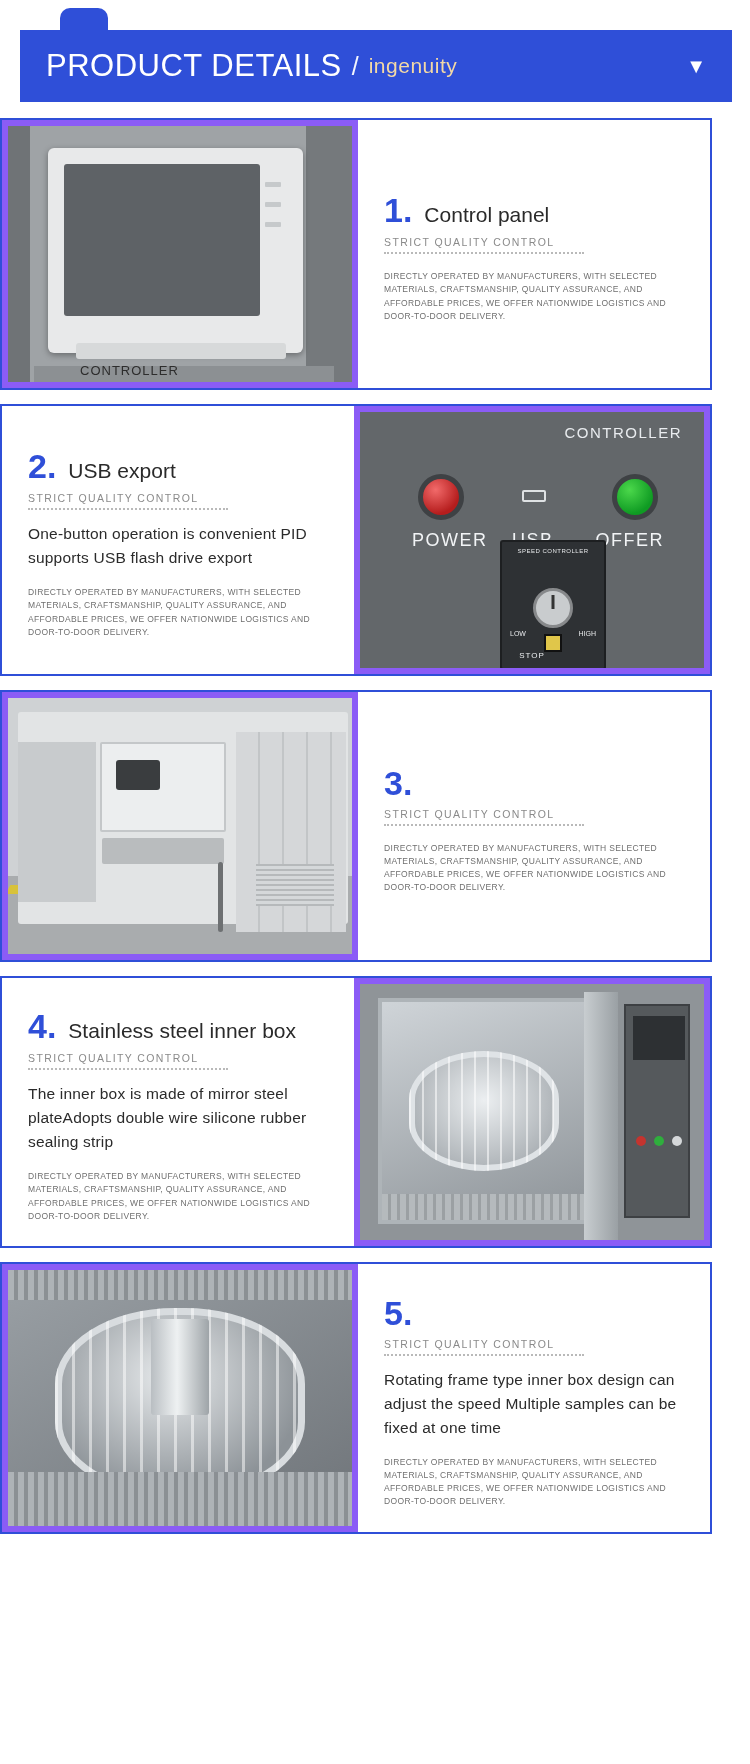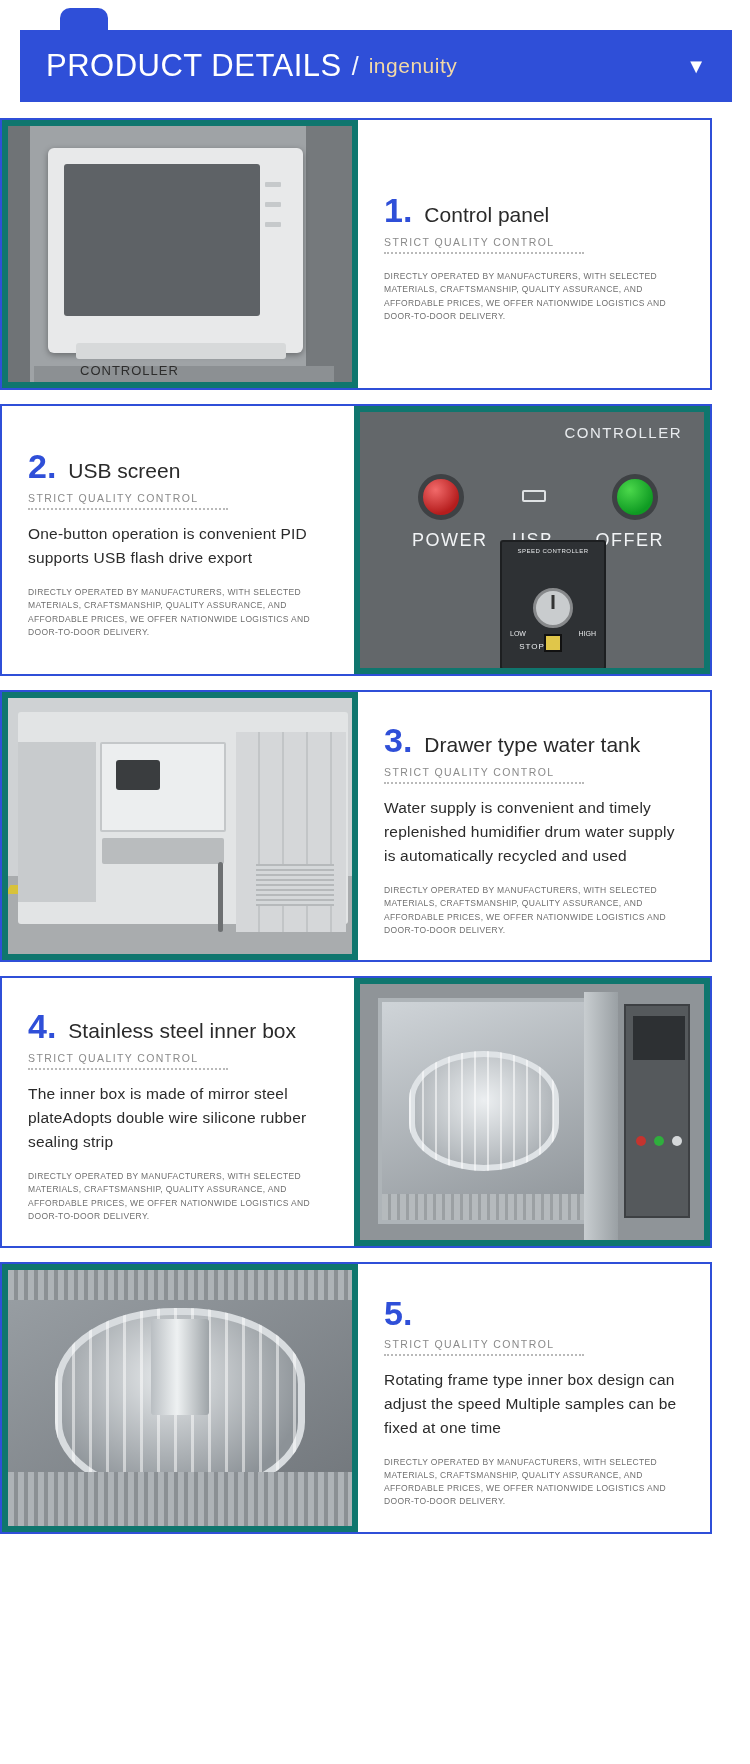--- a/index.html
+++ b/index.html
@@ -80,21 +80,21 @@
     min-height: 268px;
   }
   .card.reverse .card-inner { flex-direction: row-reverse; }
 
   .photo {
     width: 356px;
     position: relative;
     background: #bfc3c6;
     overflow: hidden;
     flex: none;
-    border: 6px solid #0f766e;
+    border: 6px solid #8b5cf6;
   }
   .photo .img-canvas { position: absolute; inset: 0; }
 
   .text-col {
     flex: 1 1 auto;
     padding: 26px 22px 18px 26px;
     display: flex;
     flex-direction: column;
     justify-content: center;
   }
@@ -260,27 +260,27 @@
           <div class="p2-cap" style="left:152px; top:118px;">USB</div>
           <div class="p2-btn green"></div>
           <div class="p2-cap" style="right:40px; top:118px;">OFFER</div>
           <div class="p2-dial">
             <div class="p2-dialtxt" style="top:6px;">SPEED CONTROLLER</div>
             <div class="p2-knob"></div>
             <div class="p2-lowhigh" style="left:8px; top:88px;">LOW</div>
             <div class="p2-lowhigh" style="right:8px; top:88px;">HIGH</div>
             <div class="p2-stopbox"></div>
           </div>
-          <div class="p2-stop" style="bottom:17px;">STOP</div>
+          <div class="p2-stop" style="bottom:8px;">STOP</div>
         </div>
       </div>
       <div class="text-col">
         <div class="title-row">
           <span class="num">2.</span>
-          <span class="title">USB screen</span>
+          <span class="title">USB export</span>
         </div>
         <div class="sqc">STRICT QUALITY CONTROL</div>
         <div class="dots"></div>
         <div class="desc">One-button operation is convenient PID supports USB flash drive export</div>
         <div class="fineprint">DIRECTLY OPERATED BY MANUFACTURERS, WITH SELECTED MATERIALS, CRAFTSMANSHIP, QUALITY ASSURANCE, AND AFFORDABLE PRICES, WE OFFER NATIONWIDE LOGISTICS AND DOOR-TO-DOOR DELIVERY.</div>
       </div>
     </div>
   </div>
 
   <div class="card">
@@ -298,25 +298,23 @@
               </div>
             <div class="p3-slot"></div>
             <div class="p3-vert"></div>
             <div class="p3-grill"></div>
           </div>
         </div>
       </div>
       <div class="text-col">
         <div class="title-row">
           <span class="num">3.</span>
-          <span class="title">Drawer type water tank</span>
-        </div>
-        <div class="sqc">STRICT QUALITY CONTROL</div>
-        <div class="dots"></div>
-        <div class="desc">Water supply is convenient and timely replenished humidifier drum water supply is automatically recycled and used</div>
+        </div>
+        <div class="sqc">STRICT QUALITY CONTROL</div>
+        <div class="dots"></div>
         <div class="fineprint">DIRECTLY OPERATED BY MANUFACTURERS, WITH SELECTED MATERIALS, CRAFTSMANSHIP, QUALITY ASSURANCE, AND AFFORDABLE PRICES, WE OFFER NATIONWIDE LOGISTICS AND DOOR-TO-DOOR DELIVERY.</div>
       </div>
     </div>
   </div>
 
   <div class="card reverse">
     <div class="card-inner">
       <div class="photo">
         <div class="img-canvas">
           <div class="p4-bg"></div>

